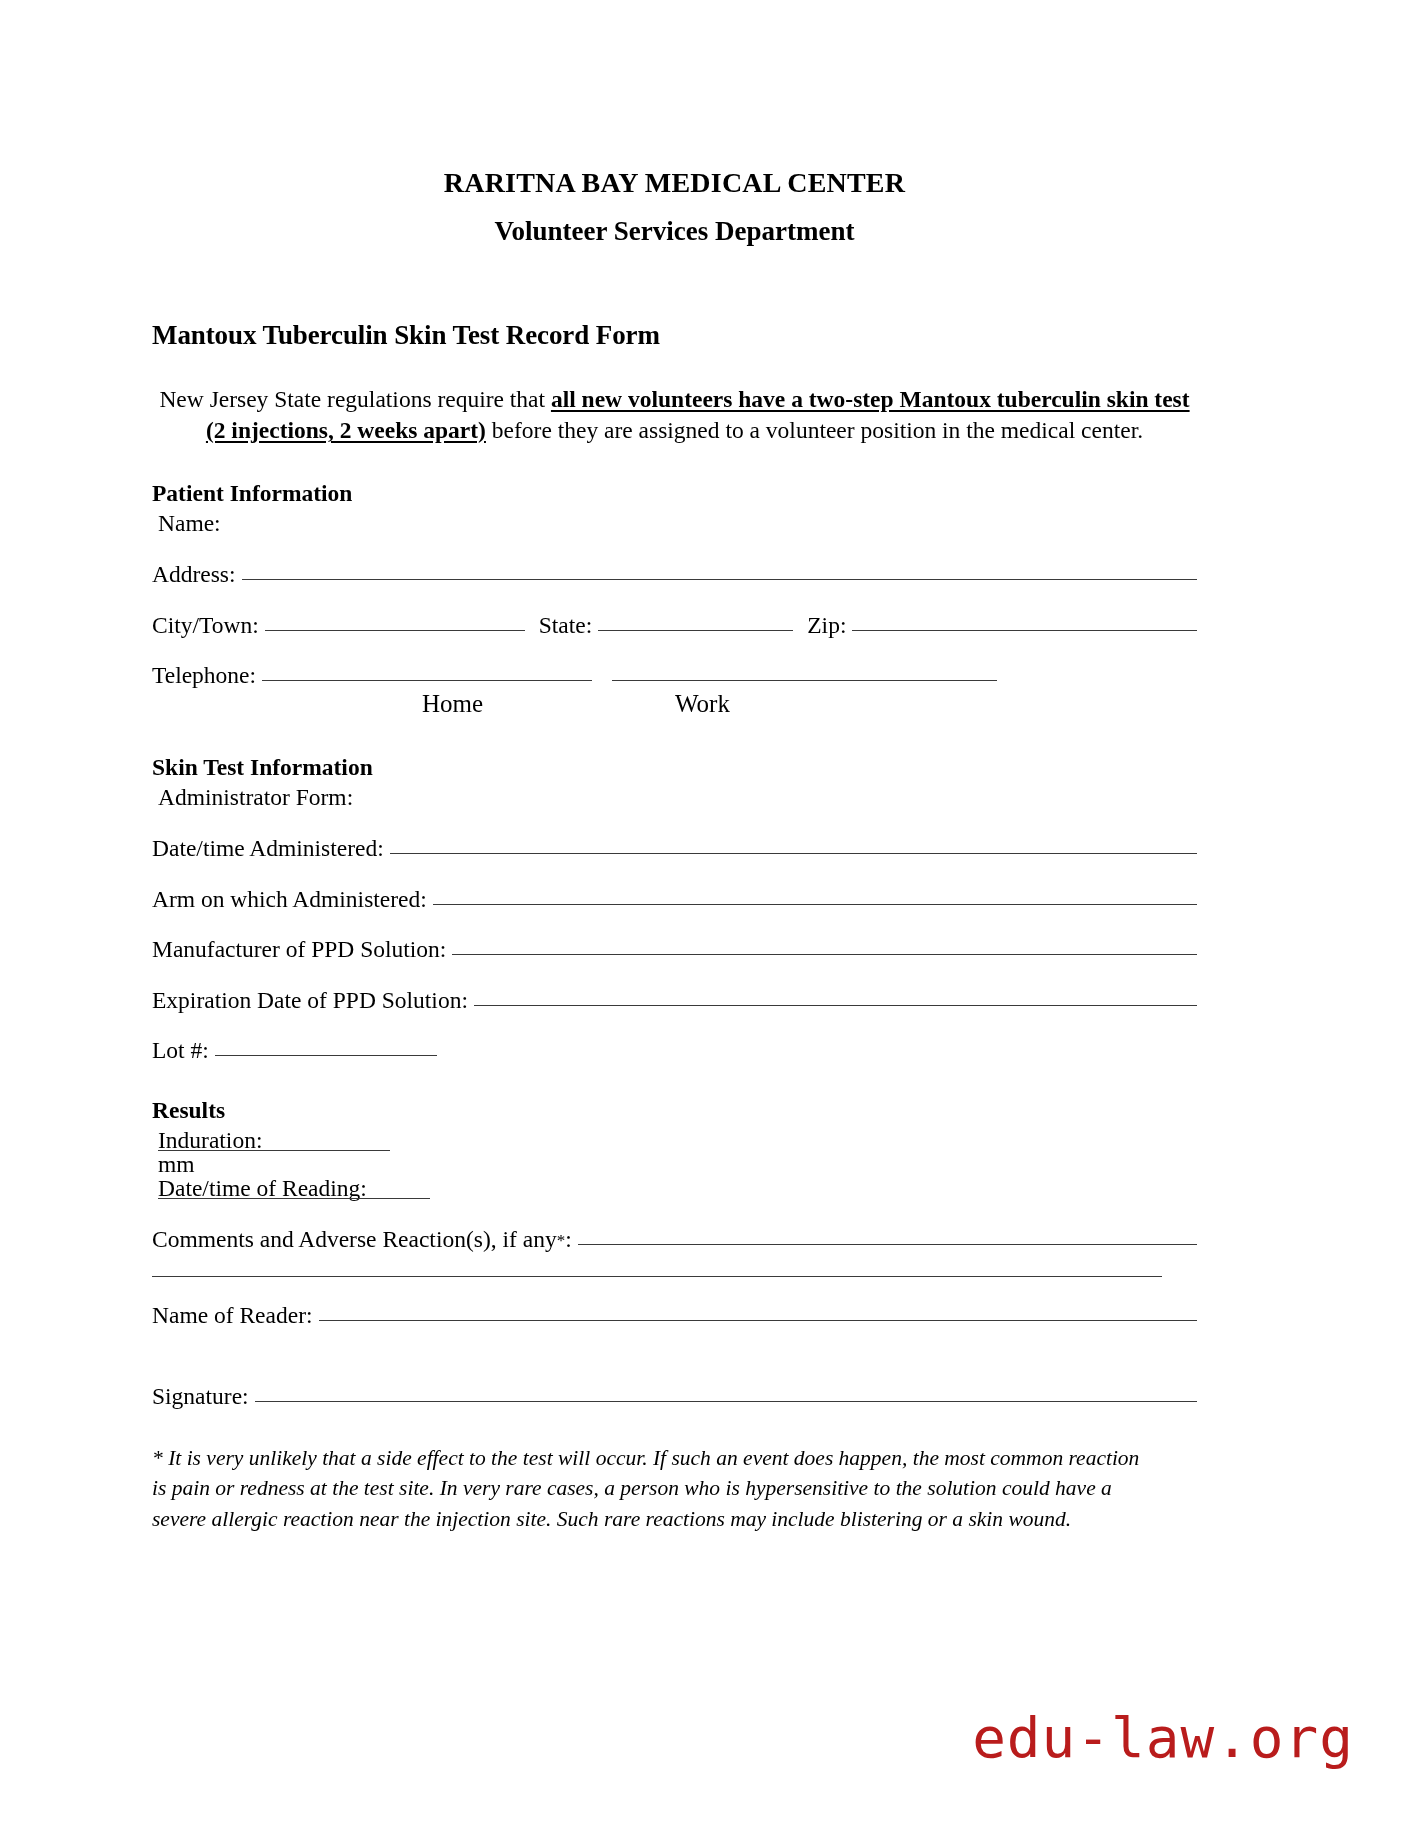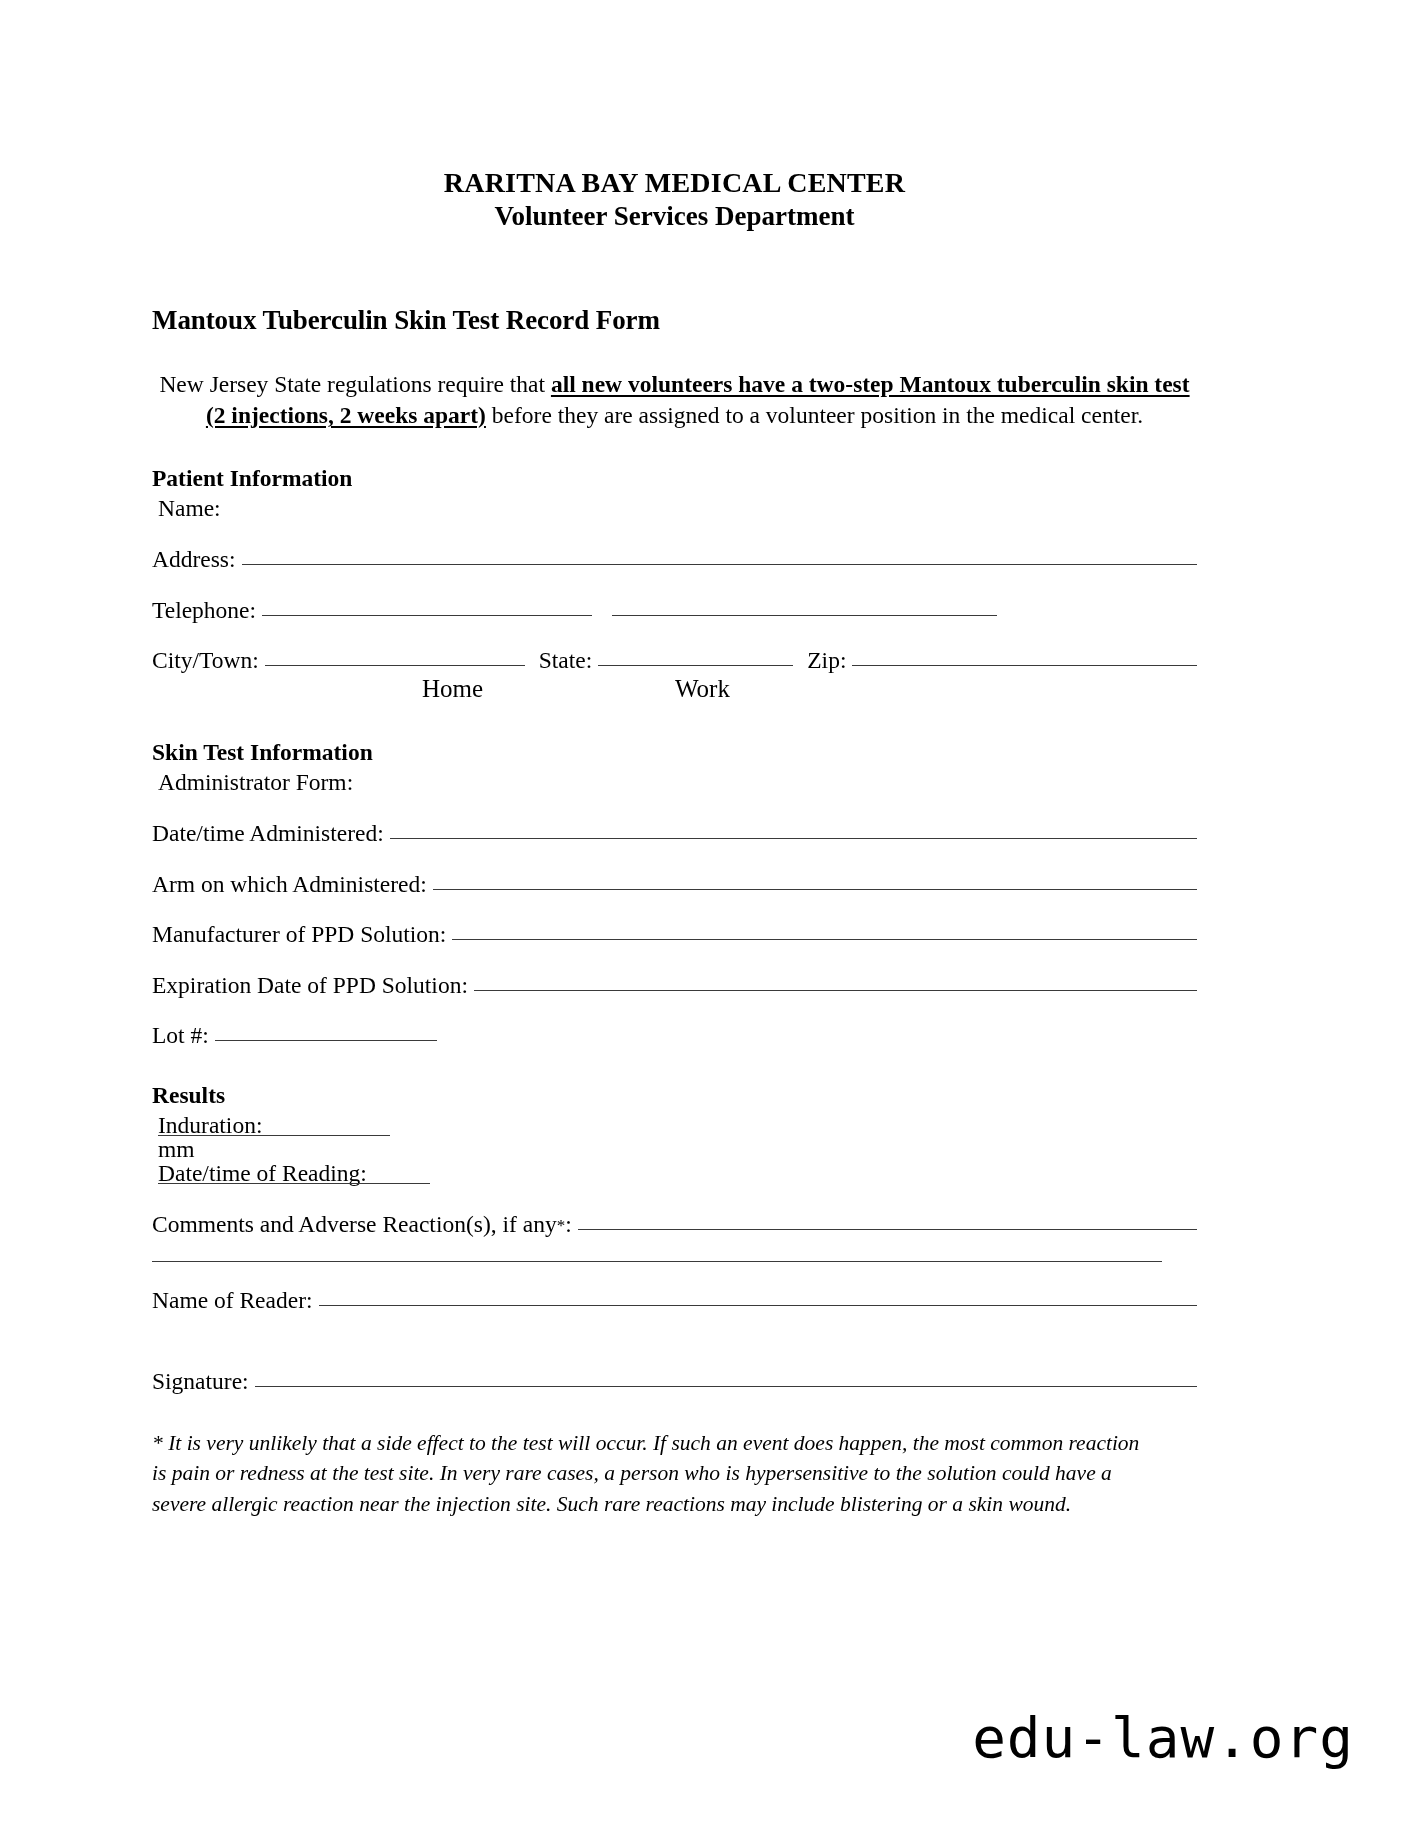--- a/index.html
+++ b/index.html
@@ -37,21 +37,21 @@
   .org-name {
     font-size: 28px;
     font-weight: bold;
     letter-spacing: 0.2px;
     line-height: 1.18;
   }
   .dept-name {
     font-size: 27px;
     font-weight: bold;
     line-height: 1.18;
-    margin-top: 2px;
+    margin-top: 17px;
   }
 
   
   .form-title {
     font-size: 27px;
     font-weight: bold;
     margin-top: 72px;
     letter-spacing: -0.1px;
   }
 
@@ -131,21 +131,21 @@
   }
 
   
   .watermark {
     position: absolute;
     right: 62px;
     bottom: 62px;
     font-family: "DejaVu Sans Mono", "Liberation Mono", monospace;
     font-size: 56px;
     letter-spacing: 1px;
-    color: #000000;
+    color: #b91c1c;
     white-space: nowrap;
   }
 </style>
 </head>
 <body>
 
 <div class="page">
   <div class="content">
 
     <div class="doc-header">
@@ -160,40 +160,40 @@
     <div class="section-heading">Patient Information</div>
 
     <div class="field-row tight">
       <span class="field-label">Name:</span>
       <span class="rule grow"></span>
     </div>
 
     <div class="field-row">
       <span class="field-label">Address:</span>
       <span class="rule grow"></span>
-    </div>
-
-    <div class="field-row">
-      <span class="field-label">Telephone:</span>
-      <span class="rule" style="width:330px"></span>
-      <span class="gap"></span>
-      <span class="rule" style="width:385px"></span>
     </div>
 
     <div class="field-row">
       <span class="field-label">City/Town:</span>
       <span class="rule" style="width:260px"></span>
       <span class="gap"></span>
       <span class="field-label">State:</span>
       <span class="rule" style="width:195px"></span>
       <span class="gap"></span>
       <span class="field-label">Zip:</span>
       <span class="rule grow"></span>
     </div>
 
+    <div class="field-row">
+      <span class="field-label">Telephone:</span>
+      <span class="rule" style="width:330px"></span>
+      <span class="gap"></span>
+      <span class="rule" style="width:385px"></span>
+    </div>
+
     <div class="sub-label-row">
       <span class="sub-label" style="left:270px">Home</span>
       <span class="sub-label" style="left:523px">Work</span>
     </div>
 
     <div class="section-heading">Skin Test Information</div>
 
     <div class="field-row tight">
       <span class="field-label">Administrator Form:</span>
       <span class="rule grow"></span>

